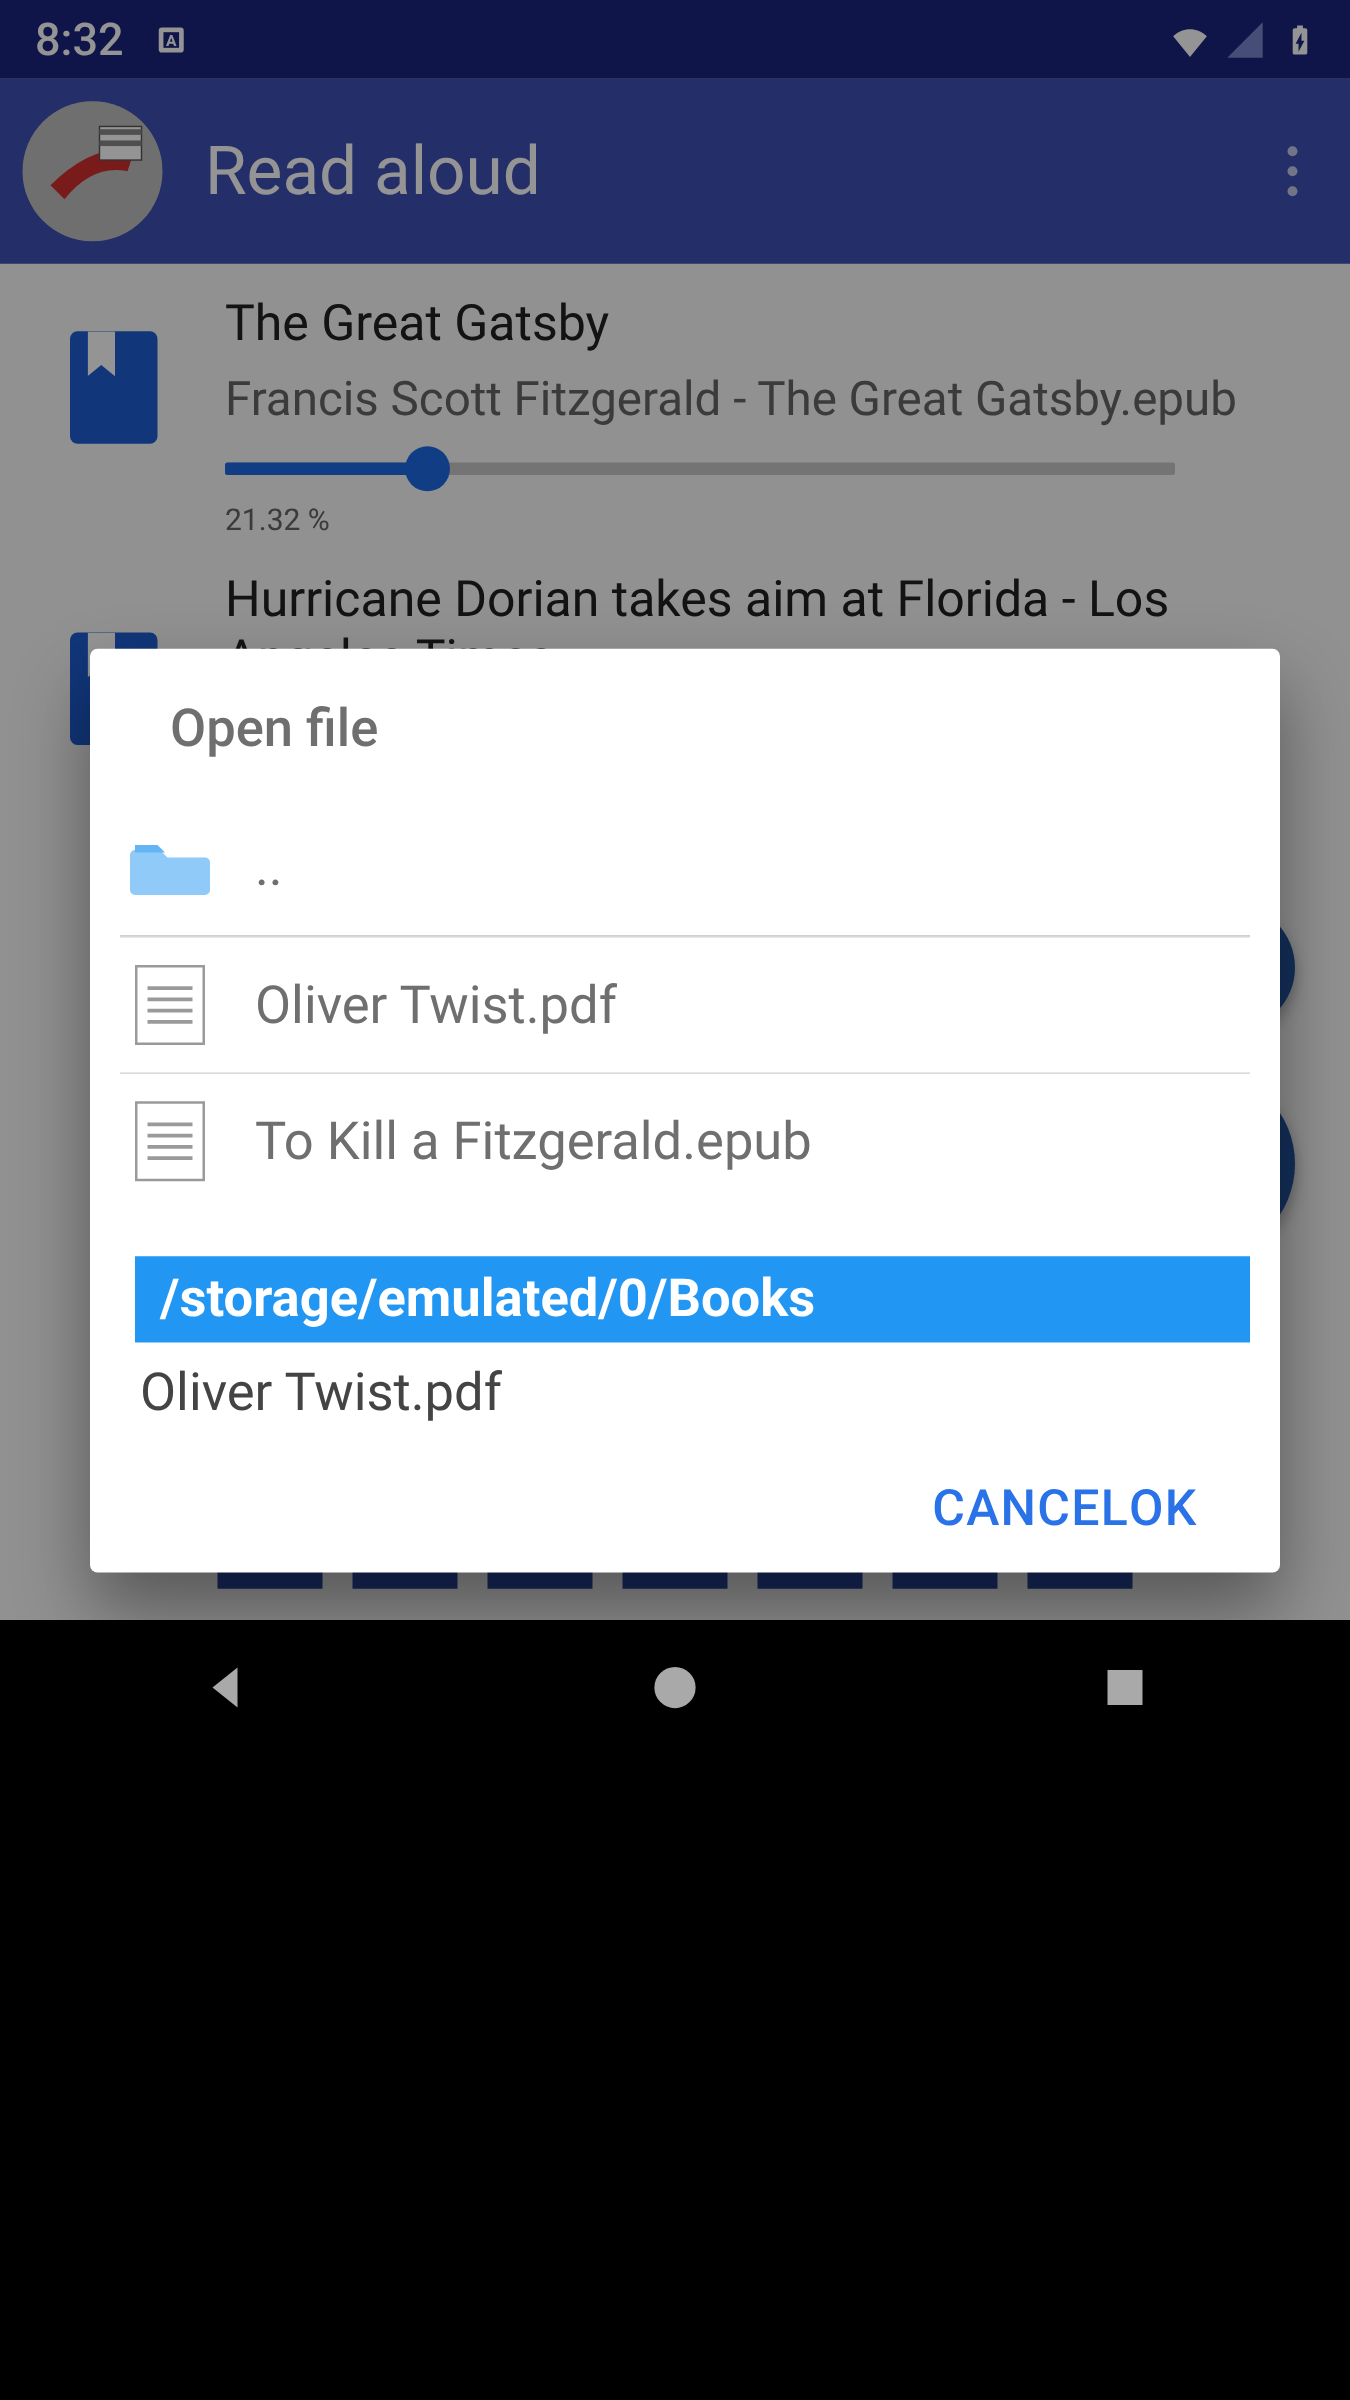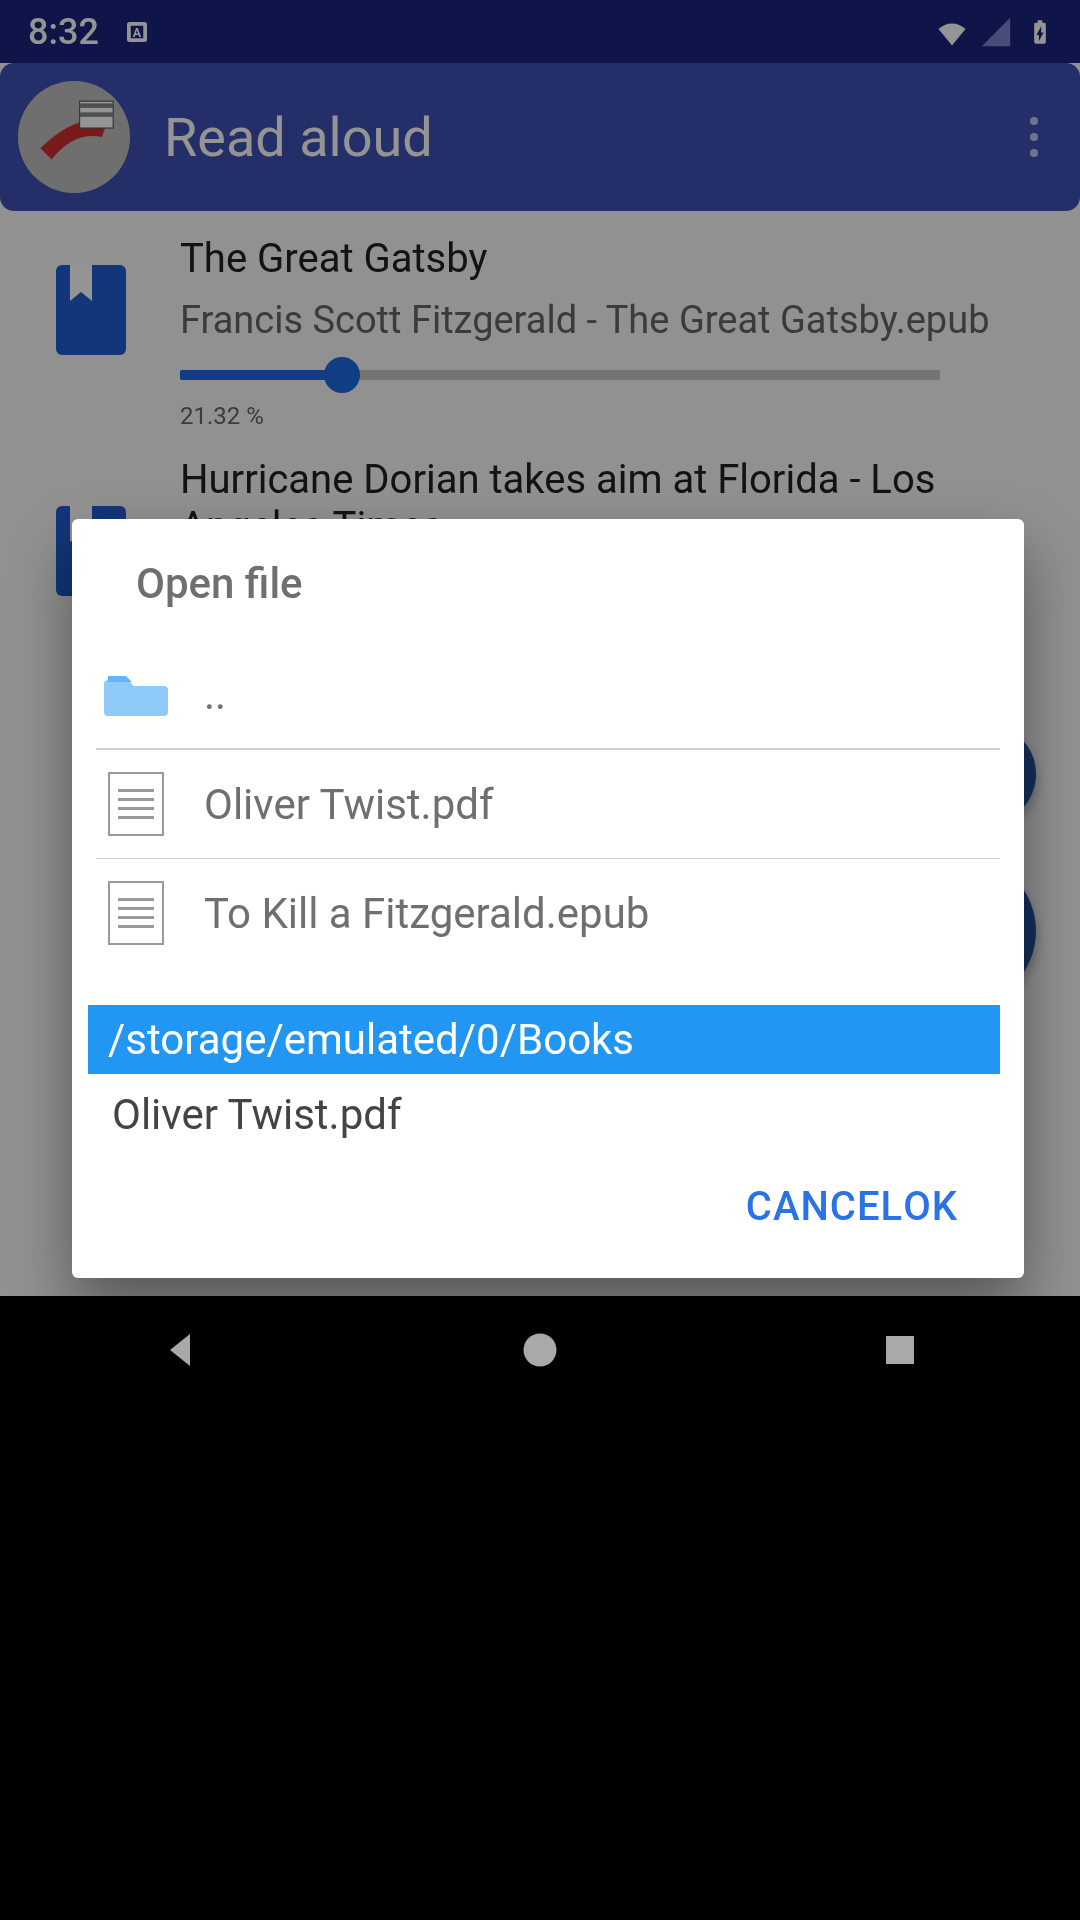--- a/index.html
+++ b/index.html
@@ -8,21 +8,21 @@
   .screen { width: 1080px; height: 1296px; background: #fafafa; position: relative; overflow: hidden; }
   .dim-overlay { position: absolute; inset: 0; background: rgba(0,0,0,0.42); z-index: 50; }
 
   
   .status-bar { height: 63px; background: #1a237e; display: flex; align-items: center; justify-content: space-between; padding: 0 22px 0 28px; color: #fff; font-size: 36px; font-weight: 500; position: relative; z-index: 10; }
   .status-left { display: flex; align-items: center; gap: 20px; }
   .status-right { display: flex; align-items: center; gap: 8px; }
   .status-icon { width: 36px; height: 36px; display: inline-flex; align-items: center; justify-content: center; }
 
   
-  .app-bar { height: 148px; background: #3f51b5; display: flex; align-items: center; padding: 0 18px; position: relative; z-index: 10; border-radius: 14px; }
+  .app-bar { height: 148px; background: #3f51b5; display: flex; align-items: center; padding: 0 18px; position: relative; z-index: 10; }
   .app-logo { width: 112px; height: 112px; border-radius: 56px; background: #b0b0b0; display:flex; align-items:center; justify-content:center; overflow:hidden; }
   .app-title { color: #fff; font-size: 54px; margin-left: 34px; font-weight: 400; }
   .app-menu { margin-left: auto; width: 56px; height: 56px; display:flex; flex-direction:column; align-items:center; justify-content:center; gap:8px;}
   .app-menu span { width:8px; height:8px; border-radius:4px; background:#c5cae9; }
 
   
   .content { padding-top: 18px; position: relative; z-index: 10; }
   .book-item { display:flex; padding: 6px 40px 20px 56px; }
   .book-icon { width:70px; height:90px; background:#1e5dd3; border-radius:6px; position:relative; margin-top:30px; }
   .book-icon::before { content:""; position:absolute; top:0; left:14px; width:22px; height:36px; background:#fff; clip-path: polygon(0 0, 100% 0, 100% 100%, 50% 75%, 0 100%); }
@@ -39,28 +39,28 @@
   .player-btn { width:84px; height:84px; background:#26479f; display:flex; align-items:center; justify-content:center; }
   .player-btn svg { fill:#fff; width:60px; height:60px; }
 
   
   .fab { position:absolute; right:44px; border-radius:50%; background:#22549e; display:flex; align-items:center; justify-content:center; box-shadow: 0 6px 12px rgba(0,0,0,0.3); z-index:10; }
   .fab-small { width:100px; height:100px; bottom: 472px; }
   .fab-large { width:150px; height:150px; bottom: 290px; }
   .fab svg { fill:#b9cbe8; }
 
   
-  .dialog { position:absolute; left:72px; top:519px; width:952px; background:#fff; border-radius:6px; z-index:100; box-shadow: 0 30px 60px rgba(0,0,0,0.4); padding-bottom: 28px; }
+  .dialog { position:absolute; left:72px; top:519px; width:952px; background:#fff; border-radius:6px; z-index:100; box-shadow: 0 30px 60px rgba(0,0,0,0.4); padding-bottom: 8px; }
   .dialog-title { font-size:42px; color:#6f6f6f; font-weight:500; padding: 40px 48px 32px 64px; }
   .file-row { display:flex; align-items:center; height:108px; padding: 0 48px 0 24px; }
   .file-icon-wrap { width:80px; display:flex; justify-content:center; }
   .file-label { font-size:42px; color:#6f6f6f; margin-left:28px; }
   .divider { height:1px; background:#d0d0d0; margin: 0 24px; }
   
-  .path-bar { background:#2196f3; color:#fff; font-size:42px; padding: 10px 20px; margin: 38px 24px 0 16px; }
+  .path-bar { background:#2196f3; color:#fff; font-size:42px; padding: 10px 20px; margin: 38px 24px 0 36px; font-weight: bold; }
   .selected-file { font-size:42px; color:#444; padding: 16px 20px 0 40px; }
   
   .dialog-actions { display:flex; justify-content:flex-end; padding: 44px 66px 20px 0; }
   .dialog-btn { font-size:40px; font-weight:500; color:#2a72e8; letter-spacing:1px; }
   
   
   .nav-bar { height:108px; background:#000; display:flex; align-items:center; justify-content:space-around; }
   .nav-btn { width:60px; height:60px; display:flex; align-items:center; justify-content:center; }
   .nav-btn svg { fill:#a9a9a9; }
 

